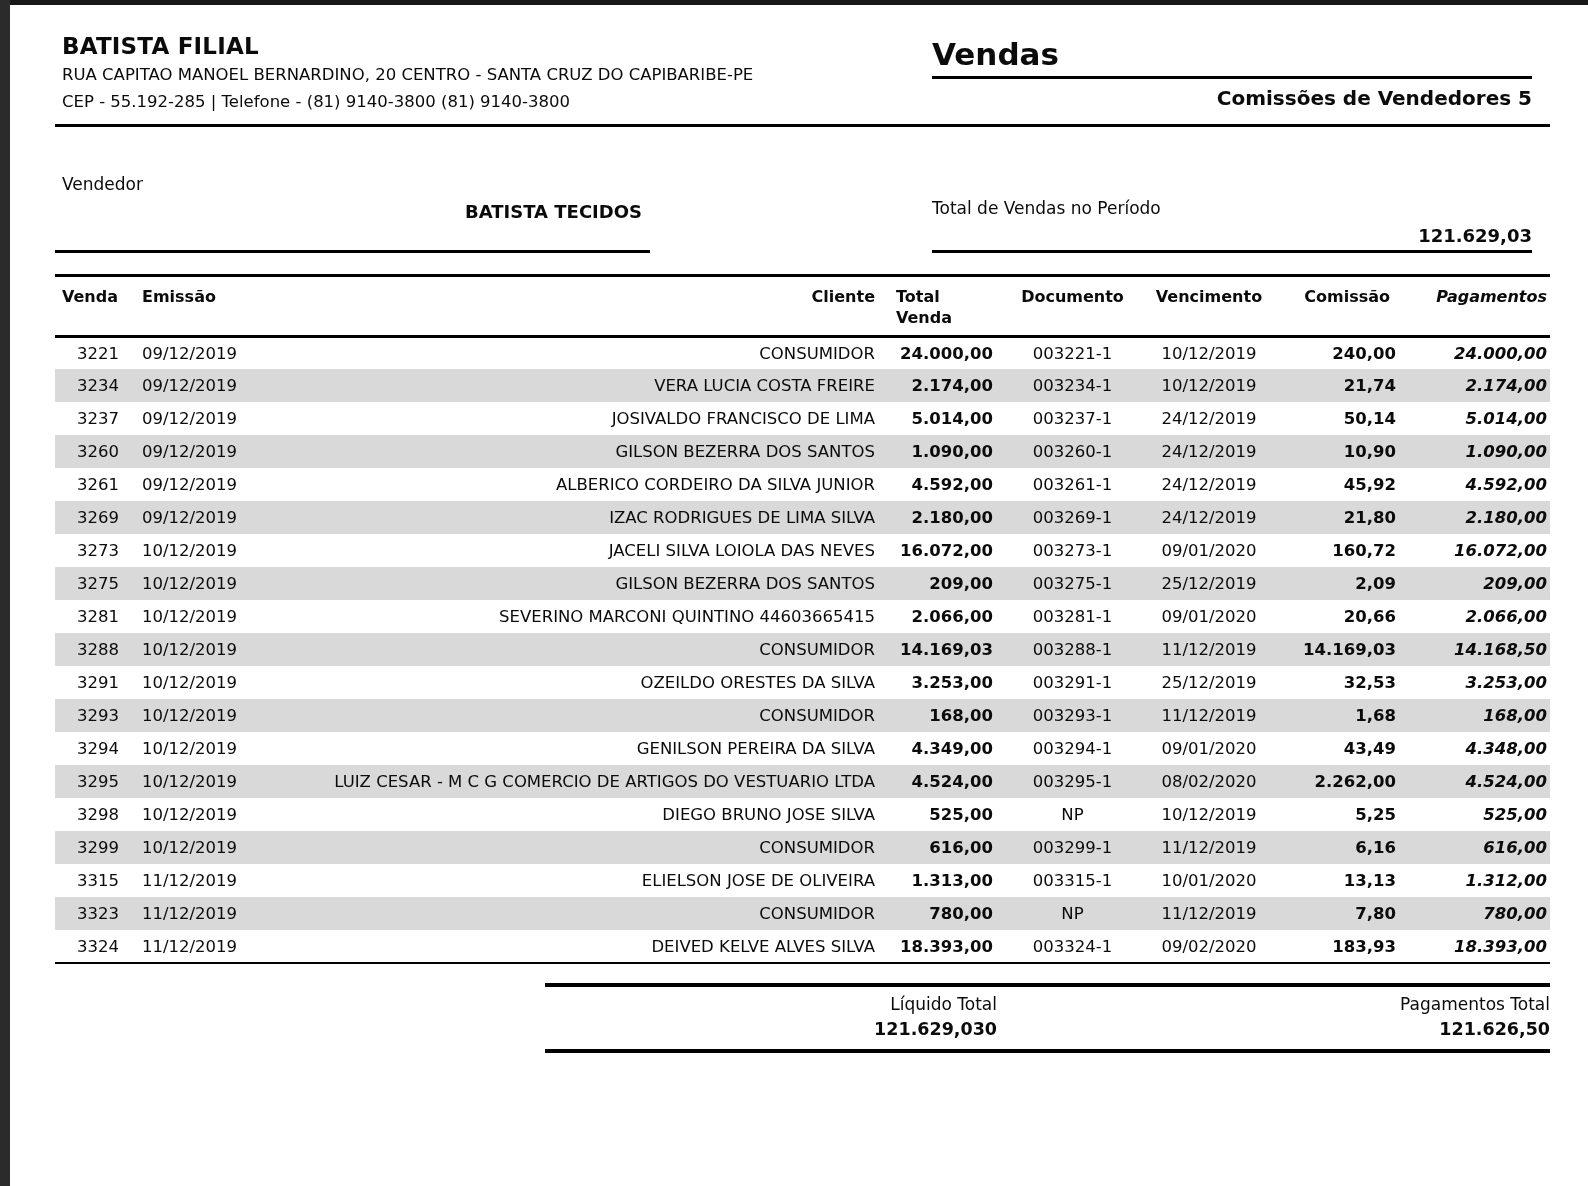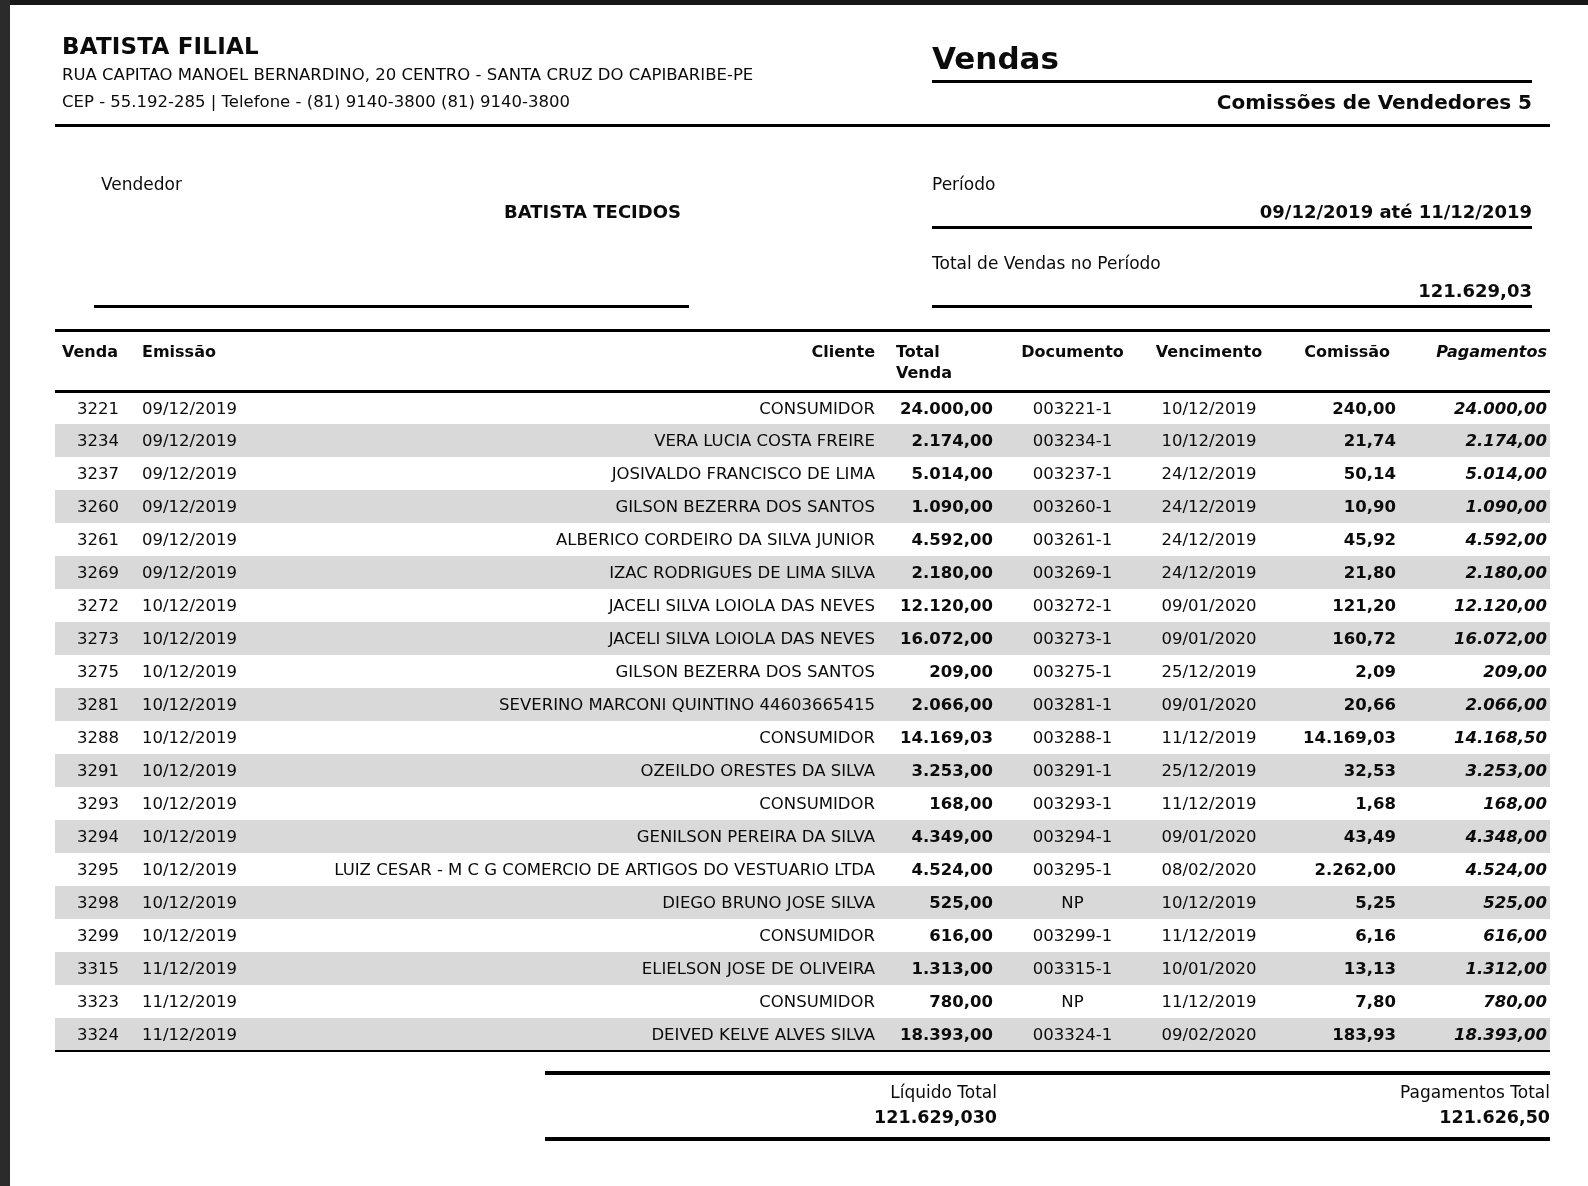--- a/index.html
+++ b/index.html
@@ -10,31 +10,31 @@
     color: #0b0b0b;
     position: relative;
     overflow: hidden;
   }
   .edge-top { position: absolute; top: 0; left: 0; width: 1588px; height: 5px; background: #181818; }
   .edge-left { position: absolute; top: 0; left: 0; width: 10px; height: 1186px; background: #2b2b2b; }
 
   .page { margin-left: 55px; width: 1495px; padding-top: 33px; }
 
   
-  .header-row { display: flex; align-items: flex-end; }
+  .header-row { display: flex; align-items: center; }
   .company { flex: 1 1 auto; padding-left: 7px; }
   .company-name { font-size: 23px; font-weight: 700; letter-spacing: 0.2px; }
   .company-line { font-size: 16.5px; font-weight: 400; margin-top: 5px; line-height: 1.35; }
   .report-head { width: 600px; margin-left: auto; margin-right: 18px; }
   .report-title { font-size: 31px; font-weight: 700; border-bottom: 3px solid #000; padding-bottom: 4px; }
   .report-subtitle { font-size: 20px; font-weight: 700; text-align: right; margin-top: 7px; }
   .header-rule { height: 3px; background: #000; margin-top: 10px; }
 
   
-  .info-row { display: flex; margin-top: 47px; margin-left: 39px; }
+  .info-row { display: flex; margin-top: 47px; }
   .info-label { font-size: 17px; font-weight: 400; line-height: 1.2; }
   .info-value { font-size: 18px; font-weight: 700; margin-top: 7px; line-height: 1.2; }
   .vendedor-block { width: 595px; border-bottom: 3px solid #000; padding: 0 6px 3px 7px; }
   .vendedor-block .info-value { text-align: right; padding-right: 2px; }
   .periodo-col { width: 600px; margin-left: auto; margin-right: 18px; }
   .periodo-block, .total-vendas-block { border-bottom: 3px solid #000; padding-bottom: 3px; }
   .periodo-block .info-value, .total-vendas-block .info-value { text-align: right; }
   .total-vendas-block { margin-top: 24px; }
 
   
@@ -90,24 +90,20 @@
   </div>
 
   <div class="header-rule"></div>
 
   <div class="info-row">
     <div class="vendedor-block">
       <div class="info-label">Vendedor</div>
       <div class="info-value">BATISTA TECIDOS</div>
     </div>
     <div class="periodo-col">
-      <div class="periodo-block">
-        <div class="info-label">Período</div>
-        <div class="info-value">09/12/2019 até 11/12/2019</div>
-      </div>
       <div class="total-vendas-block">
         <div class="info-label">Total de Vendas no Período</div>
         <div class="info-value">121.629,03</div>
       </div>
     </div>
   </div>
 
   <table class="sales">
     <colgroup>
       <col style="width:78px">
@@ -186,30 +182,20 @@
           <td class="c0">3269</td>
           <td class="c1">09/12/2019</td>
           <td class="c2">IZAC RODRIGUES DE LIMA SILVA</td>
           <td class="c3 b">2.180,00</td>
           <td class="c4">003269-1</td>
           <td class="c5">24/12/2019</td>
           <td class="c6 b">21,80</td>
           <td class="c7 b">2.180,00</td>
         </tr>
         <tr>
-          <td class="c0">3272</td>
-          <td class="c1">10/12/2019</td>
-          <td class="c2">JACELI SILVA LOIOLA DAS NEVES</td>
-          <td class="c3 b">12.120,00</td>
-          <td class="c4">003272-1</td>
-          <td class="c5">09/01/2020</td>
-          <td class="c6 b">121,20</td>
-          <td class="c7 b">12.120,00</td>
-        </tr>
-        <tr>
           <td class="c0">3273</td>
           <td class="c1">10/12/2019</td>
           <td class="c2">JACELI SILVA LOIOLA DAS NEVES</td>
           <td class="c3 b">16.072,00</td>
           <td class="c4">003273-1</td>
           <td class="c5">09/01/2020</td>
           <td class="c6 b">160,72</td>
           <td class="c7 b">16.072,00</td>
         </tr>
         <tr>

